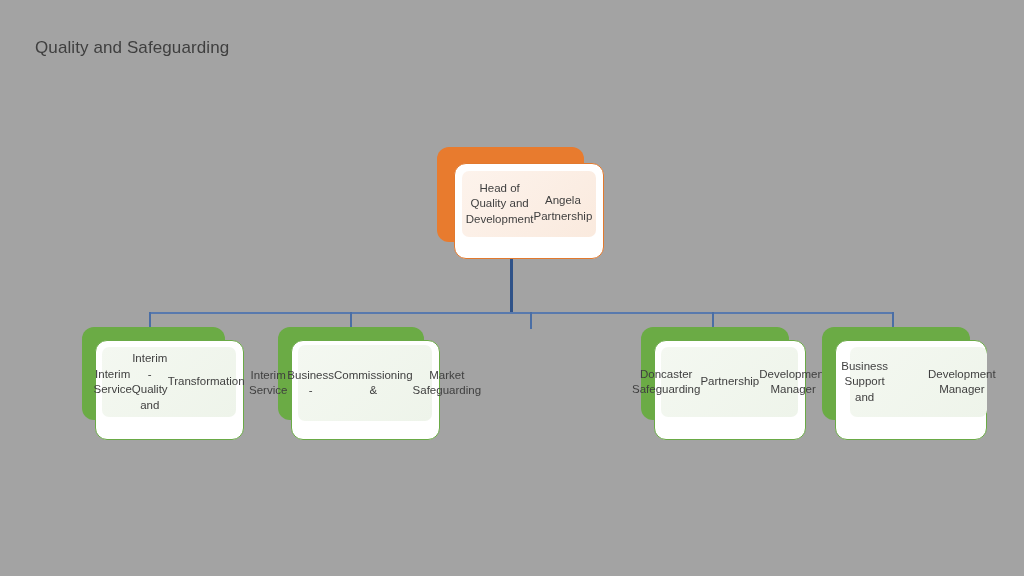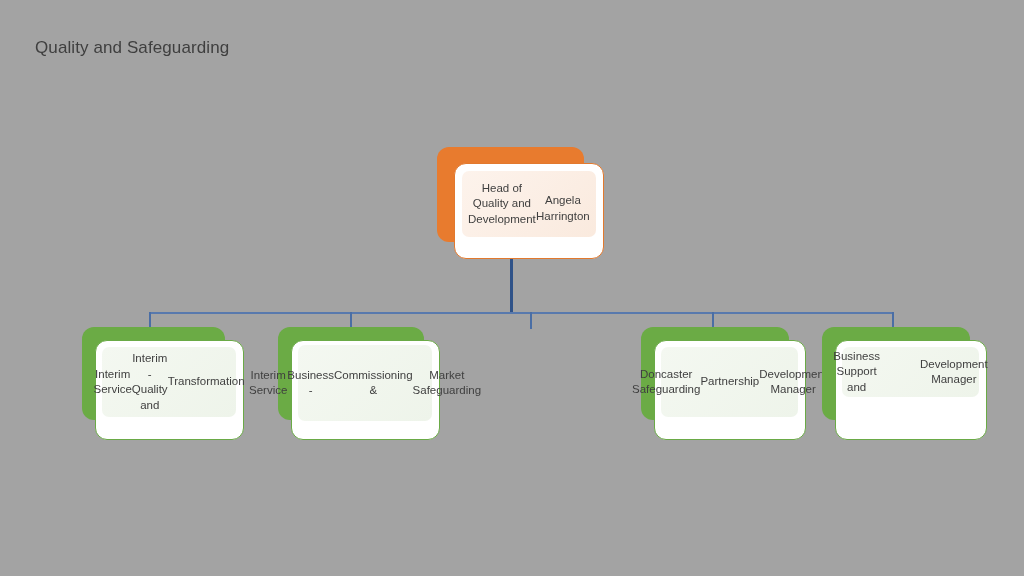--- a/index.html
+++ b/index.html
@@ -140,21 +140,21 @@
 
   <div class="node root" style="left:437px; top:147px; width:167px; height:112px;">
     <div class="backing" style="width:147px; height:95px;"></div>
     <div class="card" style="left:17px; top:16px; width:150px; height:96px;"></div>
     <div class="panel" style="left:25px; top:24px; width:134px; height:66px;">
       <div class="para">
         <span class="line">Head of Quality and</span>
         <span class="line">Development</span>
       </div>
       <div class="para">
-        <span class="line">Angela Harrington</span>
+        <span class="line">Angela Partnership</span>
       </div>
     </div>
   </div>
 
   <div class="node child" style="left:82px; top:327px; width:162px; height:113px;">
     <div class="backing" style="width:143px; height:93px;"></div>
     <div class="card" style="left:13px; top:13px; width:149px; height:100px;"></div>
     <div class="panel" style="left:20px; top:20px; width:134px; height:70px;">
       <span class="line">Interim Service</span>
       <span class="line">Interim - Quality and</span>
@@ -180,19 +180,19 @@
     <div class="panel" style="left:20px; top:20px; width:137px; height:70px;">
       <span class="line">Doncaster Safeguarding</span>
       <span class="line">Partnership</span>
       <span class="line">Development Manager</span>
     </div>
   </div>
 
   <div class="node child" style="left:822px; top:327px; width:165px; height:113px;">
     <div class="backing" style="width:148px; height:93px;"></div>
     <div class="card" style="left:13px; top:13px; width:152px; height:100px;"></div>
-    <div class="panel" style="left:20px; top:20px; width:137px; height:50px;gap:40px;">
+    <div class="panel" style="left:28px; top:20px; width:137px; height:70px;gap:40px;">
       <span class="line">Business Support and</span>
       <span class="line">Development Manager</span>
     </div>
   </div>
 
 </div>
 
 </body></html>

